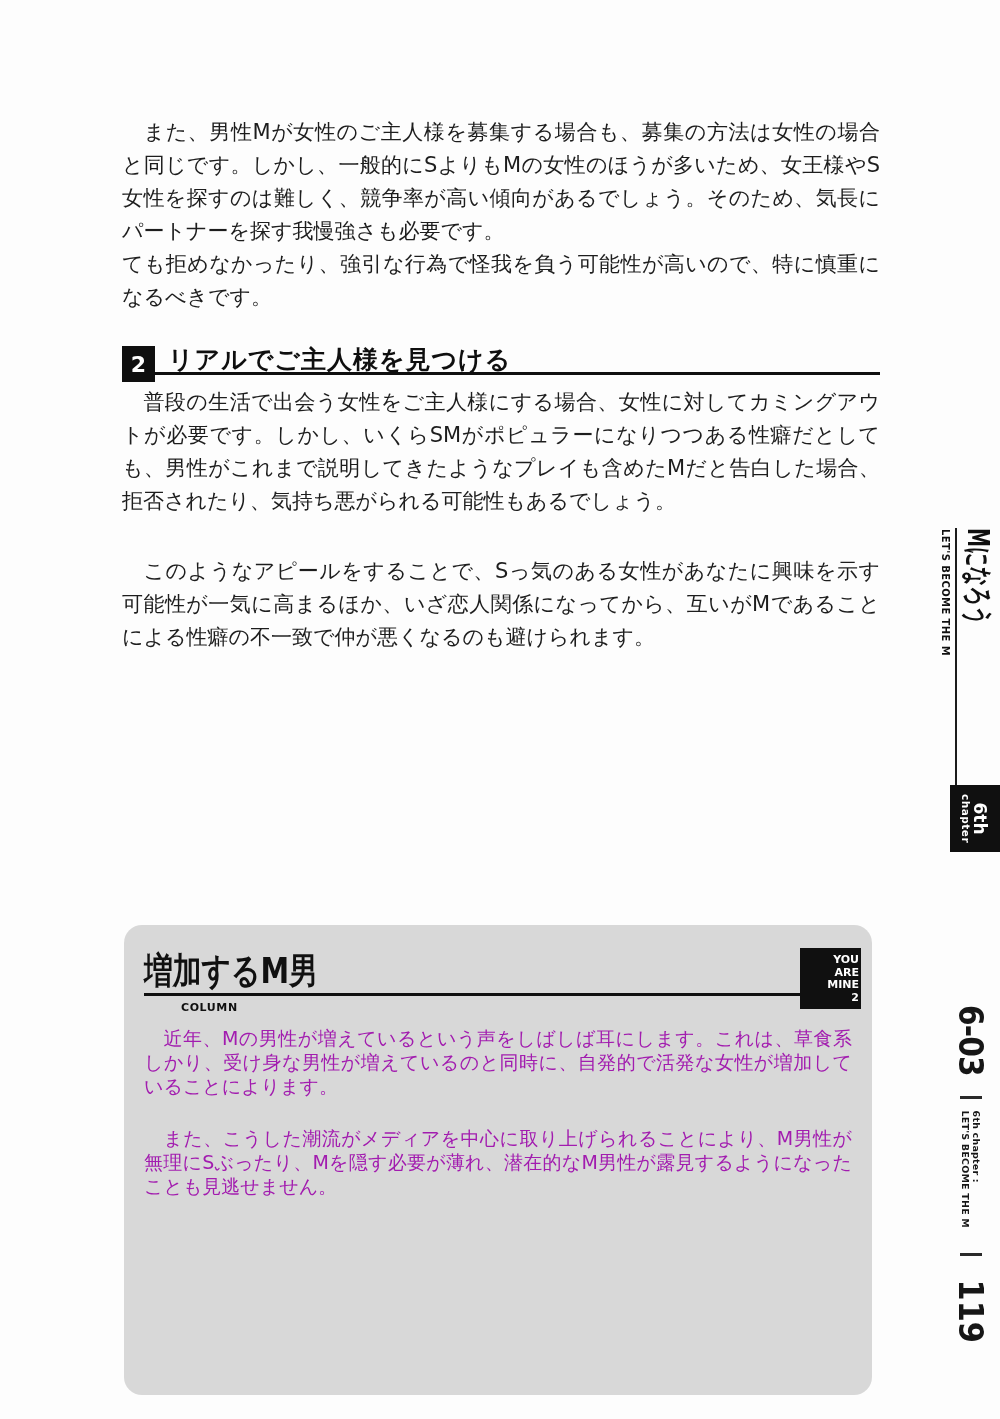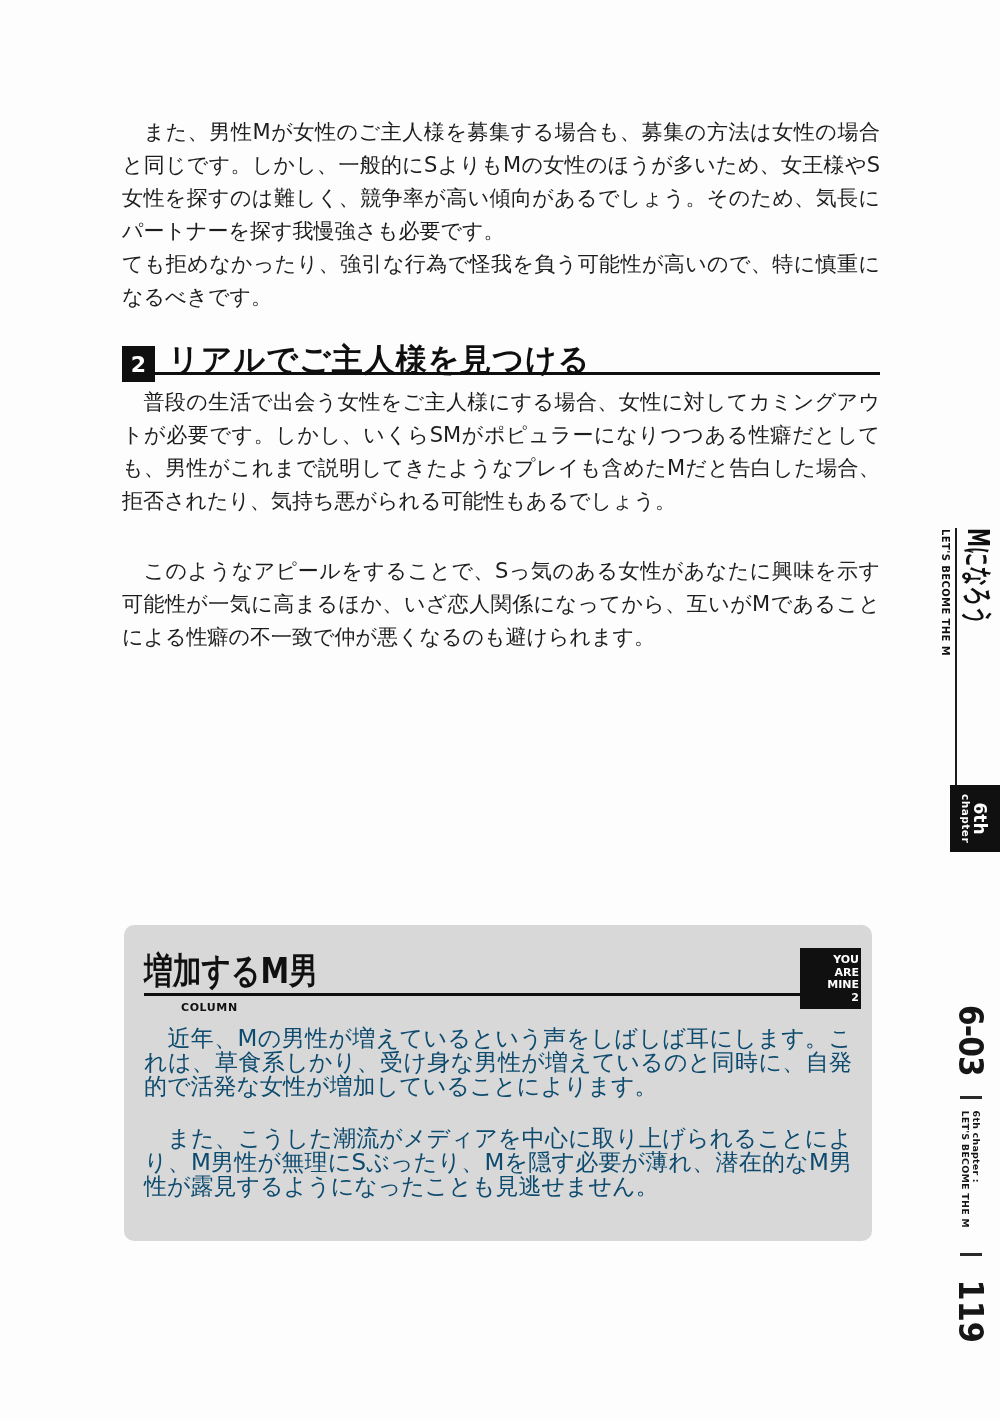--- a/index.html
+++ b/index.html
@@ -34,27 +34,27 @@
   .sec-num{
     width:33px;height:36px;background:#0f0f0f;color:#ffffff;
     font-size:22px;font-weight:bold;
     display:flex;align-items:center;justify-content:center;
     flex:0 0 auto;
   }
   .sec-title-wrap{flex:1;position:relative;padding-left:13px;}
   .sec-rule{position:absolute;left:0;right:0;top:26px;height:3px;background:#0f0f0f;}
   .sec-title{
     position:relative;display:inline-block;
-    font-size:31px;line-height:27px;font-weight:bold;color:#0f0f0f;
+    font-size:25px;line-height:27px;font-weight:bold;color:#0f0f0f;
     letter-spacing:1px;white-space:nowrap;background:transparent;
   }
   
   .column-box{
-    position:absolute;left:124px;top:925px;width:748px;height:316px;
-    background:#d8d8d8;border-radius:10px;
+    position:absolute;left:124px;top:925px;width:748px;height:470px;
+    background:#d8d8d8;border-radius:18px;
   }
   .col-title{
     position:absolute;left:20px;top:22px;
     font-size:36px;font-weight:bold;color:#101010;
     white-space:nowrap;transform:scaleX(0.8);transform-origin:0 0;
   }
   .col-rule{position:absolute;left:20px;top:68px;width:656px;height:3px;background:#101010;}
   .col-label{
     position:absolute;left:21px;top:76px;
     font-size:11px;font-weight:bold;letter-spacing:.6px;color:#101010;margin-left:36px;
@@ -63,22 +63,22 @@
     position:absolute;left:676px;top:23px;width:61px;height:61px;
     background:#101010;color:#ffffff;
     display:flex;flex-direction:column;align-items:flex-end;justify-content:flex-end;
     padding:5px 2px;box-sizing:border-box;
     font-size:11px;font-weight:bold;line-height:12.5px;text-align:right;
   }
   .col-badge span{display:block;}
   .col-body{position:absolute;left:20px;top:101px;width:708px;}
   .col-p{
     margin:0 0 28px 0;
-    font-size:23px;line-height:24px;font-weight:500;
-    text-align:justify;color:#0c4a6e;white-space:pre-wrap;
+    font-size:19px;line-height:24px;font-weight:500;
+    text-align:justify;color:#a21caf;white-space:pre-wrap;
   }
   
   .sb-top{
     position:absolute;left:1000px;top:528px;width:332px;height:65px;
     transform:rotate(90deg);transform-origin:0 0;
   }
   .sb-title{
     position:absolute;left:0;top:2px;
     font-size:30px;font-weight:bold;color:#101010;white-space:nowrap;
     transform:scaleX(0.64);transform-origin:0 0;

